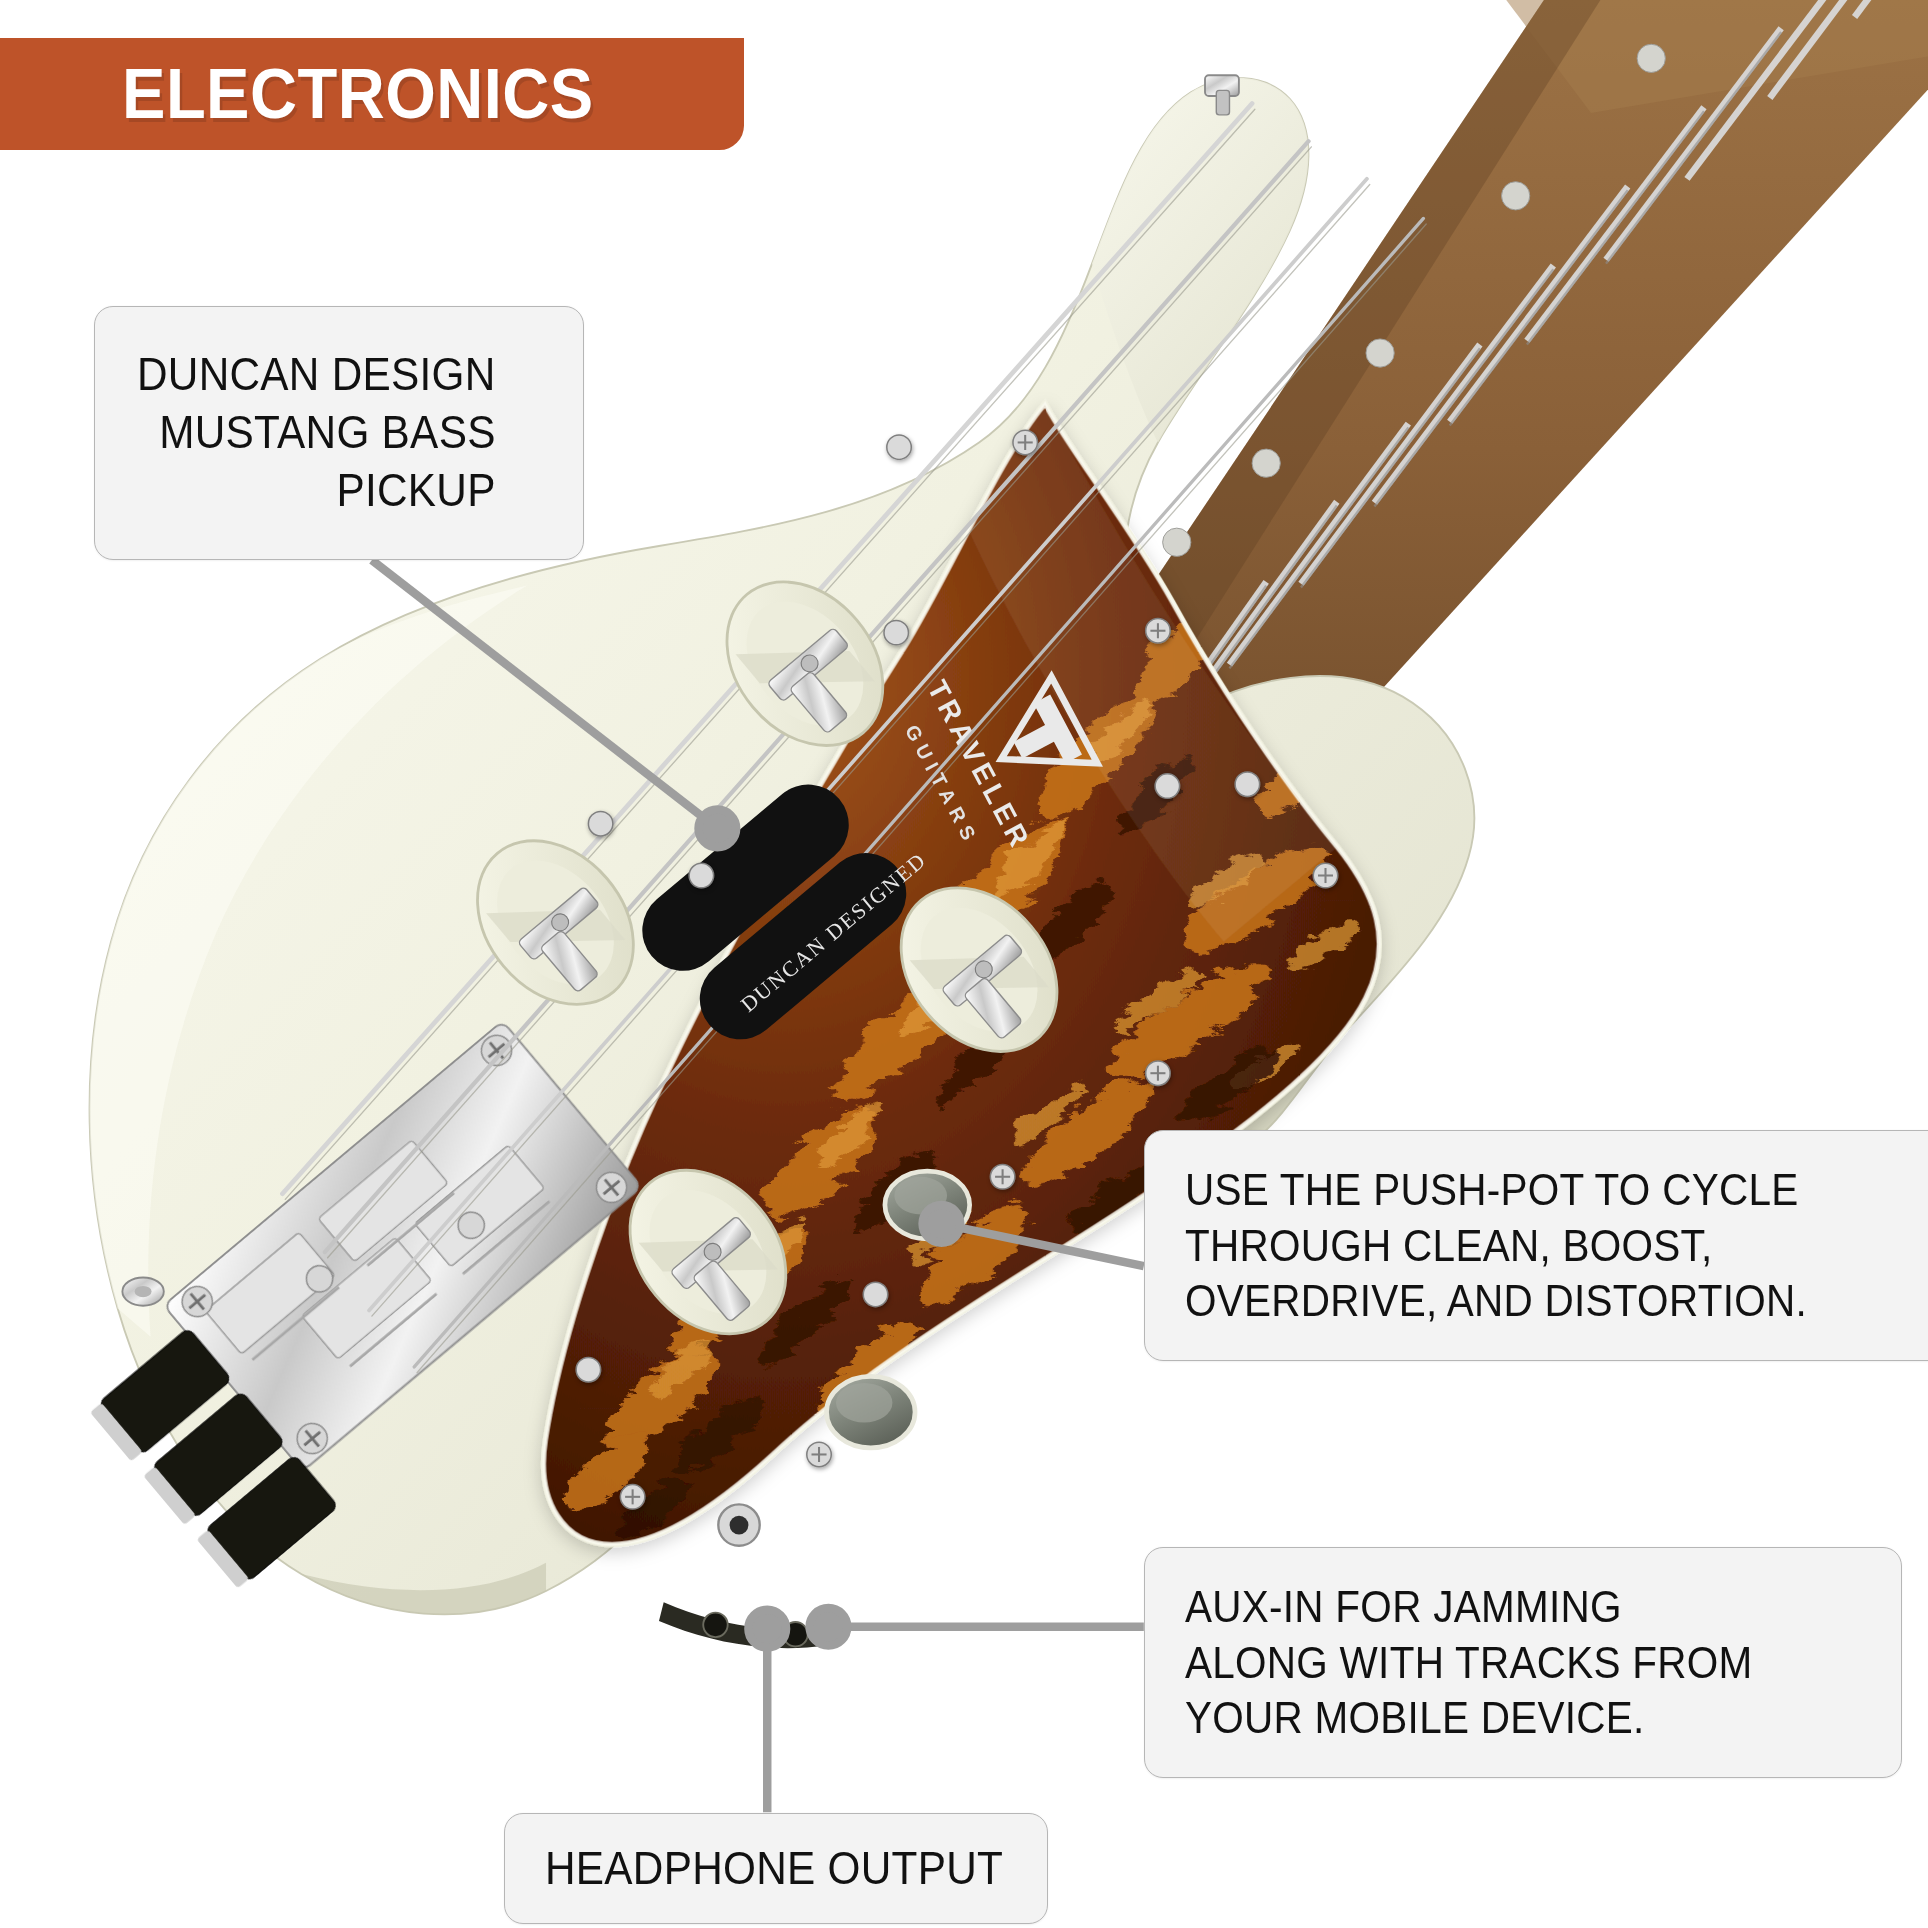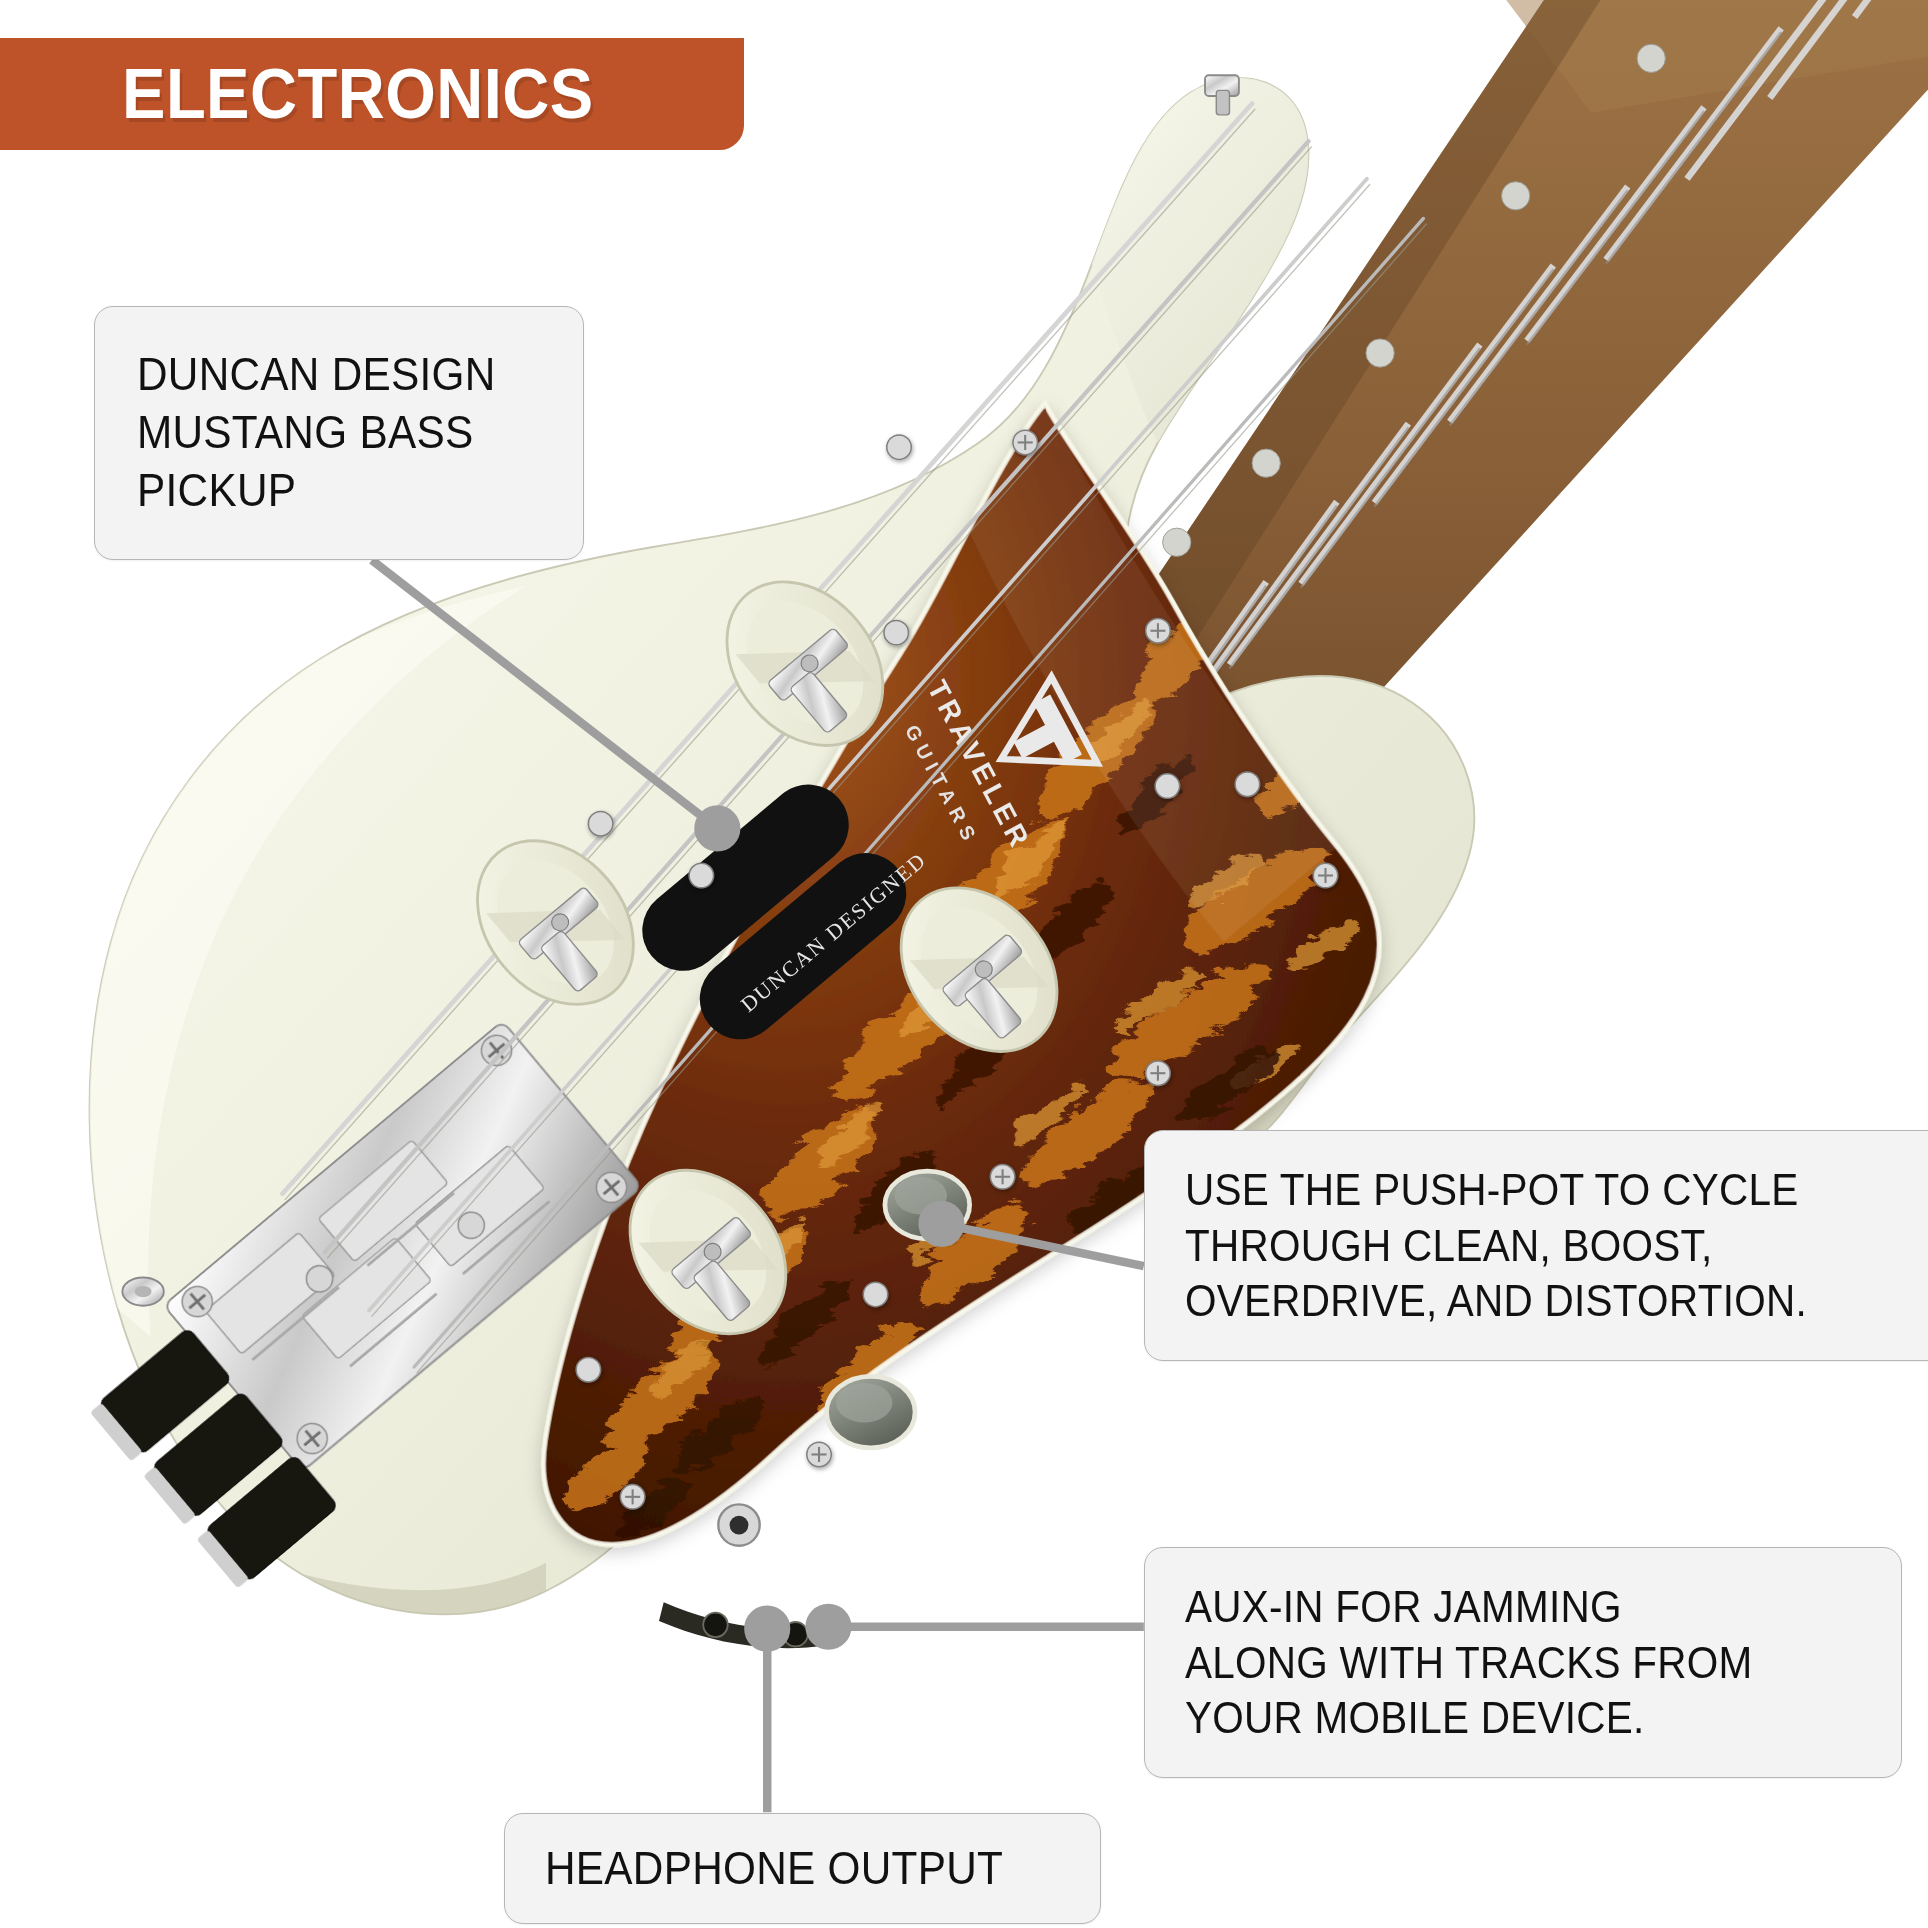--- a/index.html
+++ b/index.html
@@ -43,30 +43,30 @@
     color:#111111;
     font-family:"Liberation Sans", sans-serif;
     font-weight:400;
     font-size:46px;
     line-height:1.26;
     letter-spacing:0.3px;
     transform:scaleX(0.92);
     transform-origin:left center;
     white-space:pre-line;
   }
-  #co-pickup{left:94px;top:306px;width:490px;height:254px;}
+  #co-pickup{left:94px;top:306px;width:490px;height:254px;text-align:right;}
   #co-pickup .callout-text{margin-left:42px;}
 
   #co-pushpot{left:1144px;top:1130px;width:914px;height:231px;}
   #co-pushpot .callout-text{margin-left:40px;font-size:44px;}
 
   #co-aux{left:1144px;top:1511px;width:758px;height:231px;margin-top:36px;}
   #co-aux .callout-text{margin-left:40px;font-size:44px;}
 
-  #co-head{left:504px;top:1813px;width:597px;height:111px;}
+  #co-head{left:504px;top:1813px;width:544px;height:111px;}
   #co-head .callout-text{margin-left:40px;font-size:46px;}
 
   
   .leaders{position:absolute;left:0;top:0;width:1928px;height:1928px;pointer-events:none;}
 
   
   .guitar{position:absolute;left:0;top:0;width:1928px;height:1928px;}
 </style>
 </head>
 <body>

